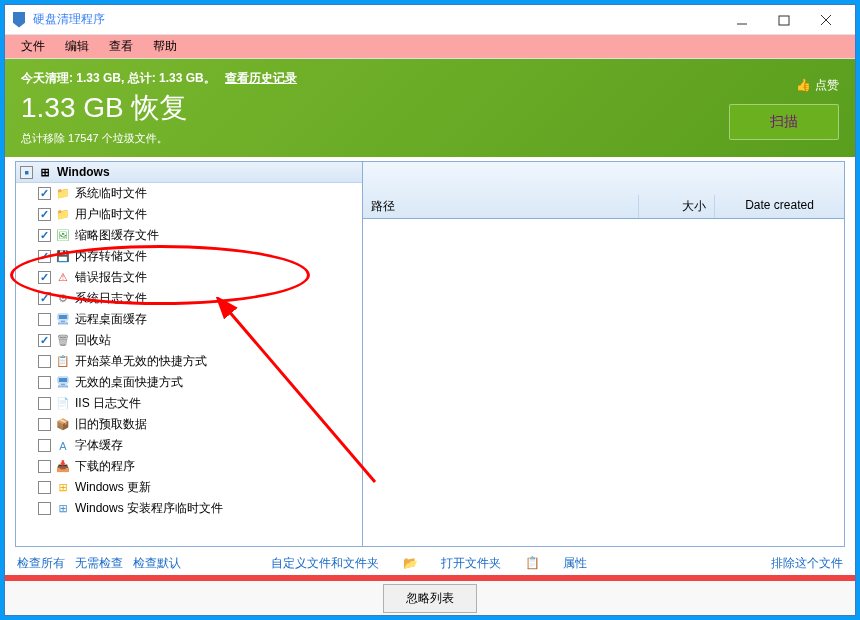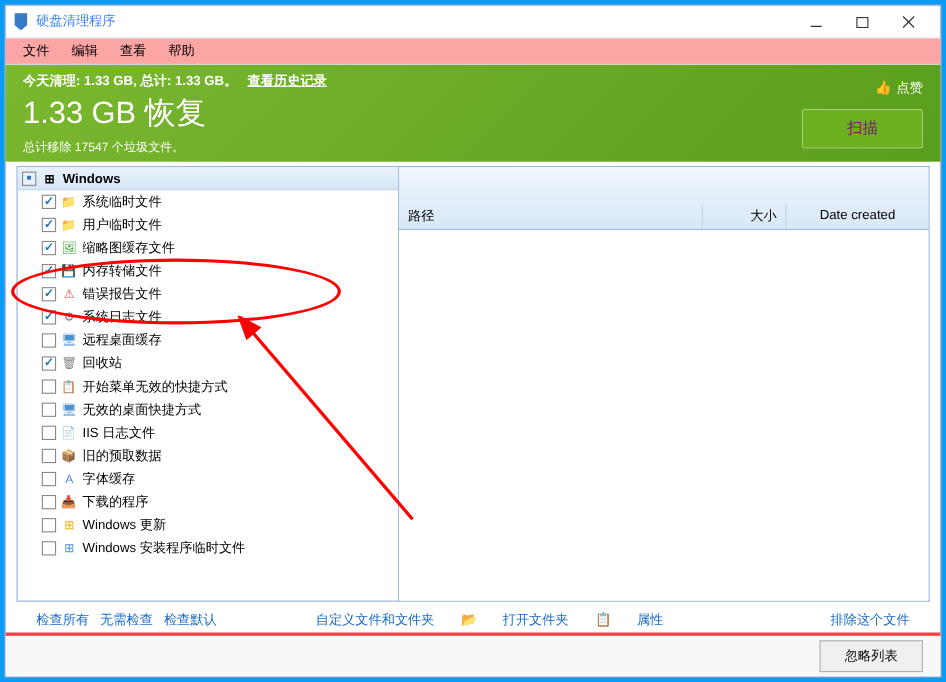--- a/index.html
+++ b/index.html
@@ -5,21 +5,21 @@
 * { margin: 0; padding: 0; box-sizing: border-box; }
 body { font-family: "Microsoft YaHei", "Segoe UI", sans-serif; font-size: 12px; background: #0a9cf5; width: 860px; height: 620px; overflow: hidden; }
 .window { width: 852px; height: 612px; background: #fff; margin: 4px; border: 1px solid #3a7bc8; display: flex; flex-direction: column; }
 .titlebar { height: 30px; display: flex; align-items: center; padding: 0 8px; border-bottom: 1px solid #e0e0e0; }
 .titlebar .logo { width: 12px; height: 16px; background: #3a7bc8; margin-right: 8px; clip-path: polygon(0 0, 100% 0, 100% 70%, 50% 100%, 0 70%); }
 .titlebar .title { font-size: 12px; color: #3b82f6; flex: 1; }
 .winbtn { width: 42px; height: 28px; display: flex; align-items: center; justify-content: center; cursor: pointer; }
 .winbtn svg { width: 12px; height: 12px; stroke: #333; stroke-width: 1; fill: none; }
 .menubar { height: 24px; background: #fca5a5; display: flex; align-items: flex-end; padding: 0 6px; border-bottom: 1px solid #e0e0e0; }
 .menuitem { padding: 3px 10px; font-size: 12px; cursor: pointer; }
-.banner { height: 88px; background: linear-gradient(135deg, #7ab82e 0%, #5a9e1e 100%); color: #fff; padding: 10px 16px; position: relative; display: flex; align-items: center; }
+.banner { height: 98px; background: linear-gradient(135deg, #7ab82e 0%, #5a9e1e 100%); color: #fff; padding: 10px 16px; position: relative; display: flex; align-items: center; }
 .banner-left { flex: 1; }
 .banner-today { font-size: 12px; font-weight: bold; }
 .banner-history { text-decoration: underline; cursor: pointer; margin-left: 6px; font-weight: bold; }
 .banner-big { font-size: 28px; font-weight: 300; margin-top: 2px; }
 .banner-sub { font-size: 11px; margin-top: 4px; }
 .banner-right { display: flex; flex-direction: column; align-items: flex-end; gap: 10px; }
 .like-btn { display: flex; align-items: center; gap: 4px; cursor: pointer; font-size: 12px; }
 .scan-btn { background: #6bb01f; border: 1px solid rgba(255,255,255,0.4); color: #701a75; padding: 8px 40px; font-size: 14px; cursor: pointer; border-radius: 2px; }
 .red-ellipse { position: absolute; border: 3px solid #ff0000; border-radius: 50%; width: 300px; height: 60px; left: 5px; top: 88px; pointer-events: none; z-index: 10; }
 .red-arrow { position: absolute; left: 210px; top: 140px; width: 170px; height: 190px; pointer-events: none; z-index: 10; }
@@ -37,25 +37,25 @@
 .chk.partial { background: #e8f0f8; }
 .chk.partial::after { content: "■"; color: #2070c0; font-size: 7px; line-height: 1; }
 .tree-icon { width: 16px; height: 16px; flex-shrink: 0; display: inline-flex; align-items: center; justify-content: center; font-size: 11px; }
 .right-panel { flex: 1; border: 1px solid #8caed6; border-left: none; display: flex; flex-direction: column; }
 .right-header { background: linear-gradient(#f0f6fd, #d9e8f7); border-bottom: 1px solid #8caed6; display: flex; font-size: 12px; }
 .col { padding: 3px 8px; margin-top: 33px; }
 .col1 { flex: 1; }
 .col2 { width: 76px; text-align: right; border-left: 1px solid #c0d4ea; }
 .col3 { width: 130px; text-align: center; border-left: 1px solid #c0d4ea; }
 .right-body { flex: 1; background: #fff; }
-.footer-links { height: 24px; padding: 4px 28px; display: flex; align-items: center; font-size: 12px; gap: 10px; }
+.footer-links { height: 24px; padding: 4px 12px; display: flex; align-items: center; font-size: 12px; gap: 10px; }
 .footer-links .link { color: #1a6bc8; cursor: pointer; }
 .footer-links .spacer { flex: 1; }
 .footer-links .mid { margin-left: 80px; display: flex; gap: 24px; align-items: center; }
-.footer-bottom { height: 40px; display: flex; align-items: center; justify-content: flex-end; padding: 16px 16px; border-top: 3px solid #ef4444; background: #f8f8f8; }
+.footer-bottom { height: 40px; display: flex; align-items: center; justify-content: center; padding: 16px 16px; border-top: 6px solid #ef4444; background: #f8f8f8; }
 .ignore-btn { padding: 5px 22px; background: #f0f0f0; border: 1px solid #b0b0b0; cursor: pointer; font-size: 12px; }
 .mini-icon { width: 14px; height: 14px; display: inline-block; }
 </style>
 </head>
 <body>
 
 <div class="window">
   <div class="titlebar">
     <div class="logo"></div>
     <div class="title">硬盘清理程序</div>

